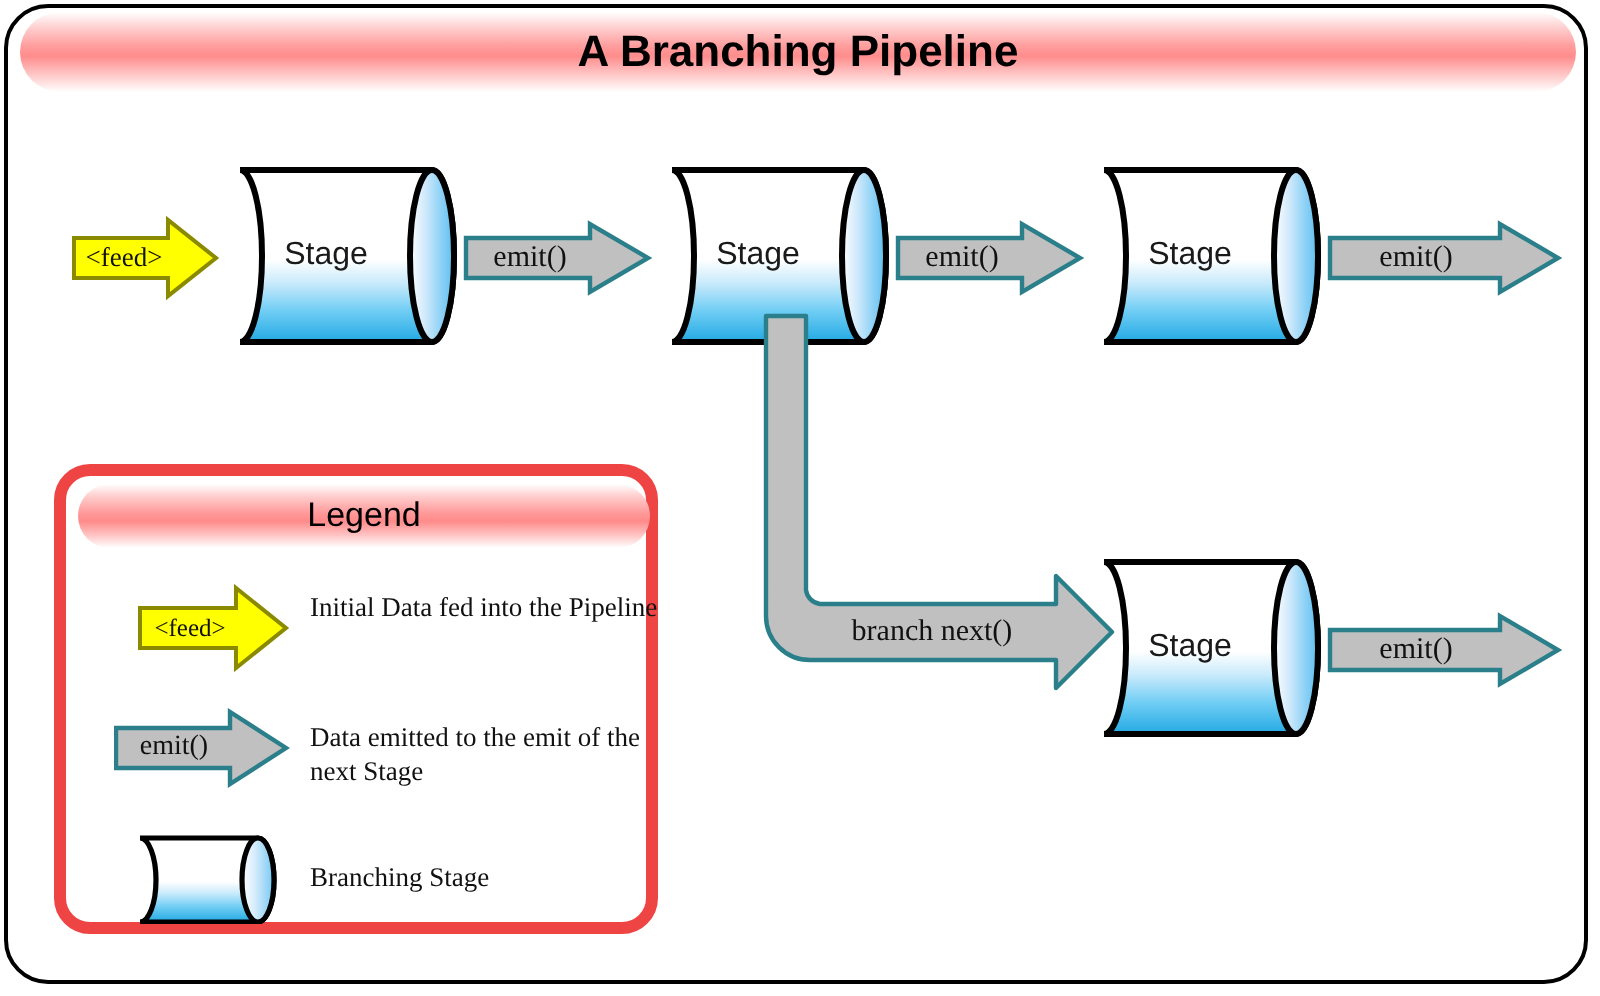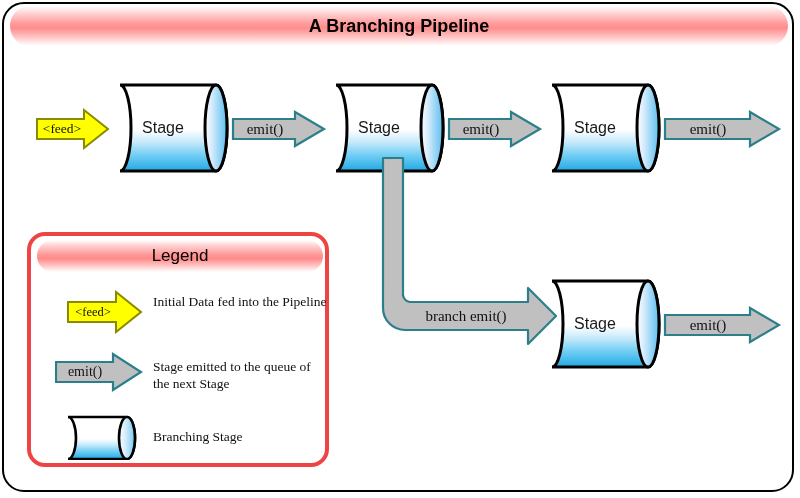--- a/index.html
+++ b/index.html
@@ -49,21 +49,21 @@
         #ff9e9e 42%,
         #ff8c8c 55%,
         #ffc6c6 78%,
         #ffffff 100%);
     display: flex;
     align-items: center;
     justify-content: center;
   }
   .title-banner .title-text {
     font-family: "Liberation Sans", sans-serif;
-    font-size: 18px;
+    font-size: 22px;
     font-weight: bold;
     color: #000000;
     letter-spacing: 0px;
   }
 
   
   .cyl {
     position: absolute;
   }
   .cyl .cyl-svg {
@@ -108,21 +108,21 @@
     white-space: nowrap;
   }
 
   
   .legend-panel {
     position: absolute;
     left: 27px;
     top: 232px;
     width: 302px;
     height: 235px;
-    border: 4px solid #ef4444;
+    border: 6px solid #ef4444;
     border-radius: 18px;
     box-sizing: border-box;
     background: #ffffff;
   }
   .legend-title {
     position: absolute;
     left: 6px;
     top: 4px;
     width: 286px;
     height: 32px;
@@ -249,21 +249,21 @@
                L150,172
                L150,186
                L178,158
                L150,130
                L150,144
                L32,144
                A8,8 0 0 1 25,137
                L25,0
                Z" fill="#c0c0c0" stroke="#2a7f8a" stroke-width="2.2" stroke-linejoin="round"></path>
     </svg>
-    <div class="arrow-label" style="left:28px; top:140px; height:36px; width:120px;">branch emit()</div>
+    <div class="arrow-label" style="left:28px; top:140px; height:36px; width:120px;">branch next()</div>
   </div>
 
   <div class="cyl" style="left:538px; top:278px; width:130px; height:92px;">
     <svg class="cyl-svg" width="130" height="92" viewBox="0 0 130 92">
       <path d="M14,3 L110,3 A11,43 0 0 1 110,89 L14,89 A11,43 0 0 0 14,3 Z" fill="url(#cylBody)" stroke="#000000" stroke-width="3"></path>
       <ellipse cx="110" cy="46" rx="11" ry="43" fill="url(#cylCap)" stroke="#000000" stroke-width="3"></ellipse>
     </svg>
     <div class="cyl-label">Stage</div>
   </div>
 
@@ -287,21 +287,21 @@
       <div style="position:absolute;left:0;top:0;width:52px;height:44px;display:flex;align-items:center;justify-content:center;font-family:'Liberation Serif',serif;font-size:12.5px;color:#111;">&lt;feed&gt;</div>
     </div>
     <div class="legend-desc" style="left:122px; top:57px;">Initial Data fed into the Pipeline</div>
 
     <div class="legend-row" style="left:24px; top:116px; width:88px; height:40px;">
       <svg width="88" height="40" viewBox="0 0 88 40" style="position:absolute;left:0;top:0;">
         <path d="M1,10 L58,10 L58,2 L86,20 L58,38 L58,30 L1,30 Z" fill="#c0c0c0" stroke="#2a7f8a" stroke-width="2.2" stroke-linejoin="miter"></path>
       </svg>
       <div style="position:absolute;left:0;top:0;width:60px;height:40px;display:flex;align-items:center;justify-content:center;font-family:'Liberation Serif',serif;font-size:14px;color:#111;">emit()</div>
     </div>
-    <div class="legend-desc" style="left:122px; top:122px;">Stage emitted to the queue of the next Stage</div>
+    <div class="legend-desc" style="left:122px; top:122px;">Data emitted to the emit of the next Stage</div>
 
     <div class="legend-row" style="left:28px; top:178px; width:86px; height:46px;">
       <svg width="86" height="46" viewBox="0 0 86 46" style="position:absolute;left:0;top:0;">
         <path d="M9,3 L68,3 A8,21 0 0 1 68,45 L9,45 A8,21 0 0 0 9,3 Z" fill="url(#cylBody)" stroke="#000000" stroke-width="2.6"></path>
         <ellipse cx="68" cy="24" rx="8" ry="21" fill="url(#cylCapSm)" stroke="#000000" stroke-width="2.6"></ellipse>
       </svg>
     </div>
     <div class="legend-desc" style="left:122px; top:192px;">Branching Stage</div>
 
   </div>

